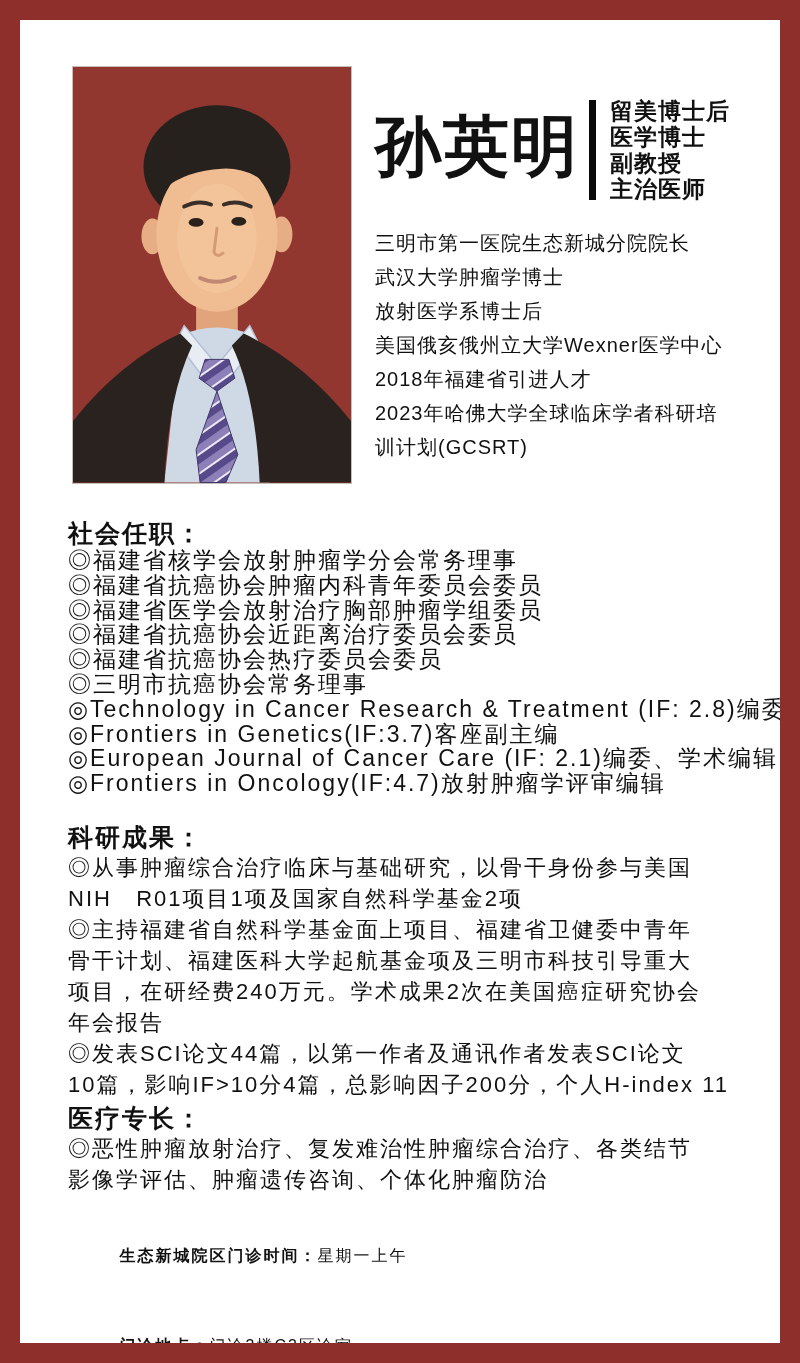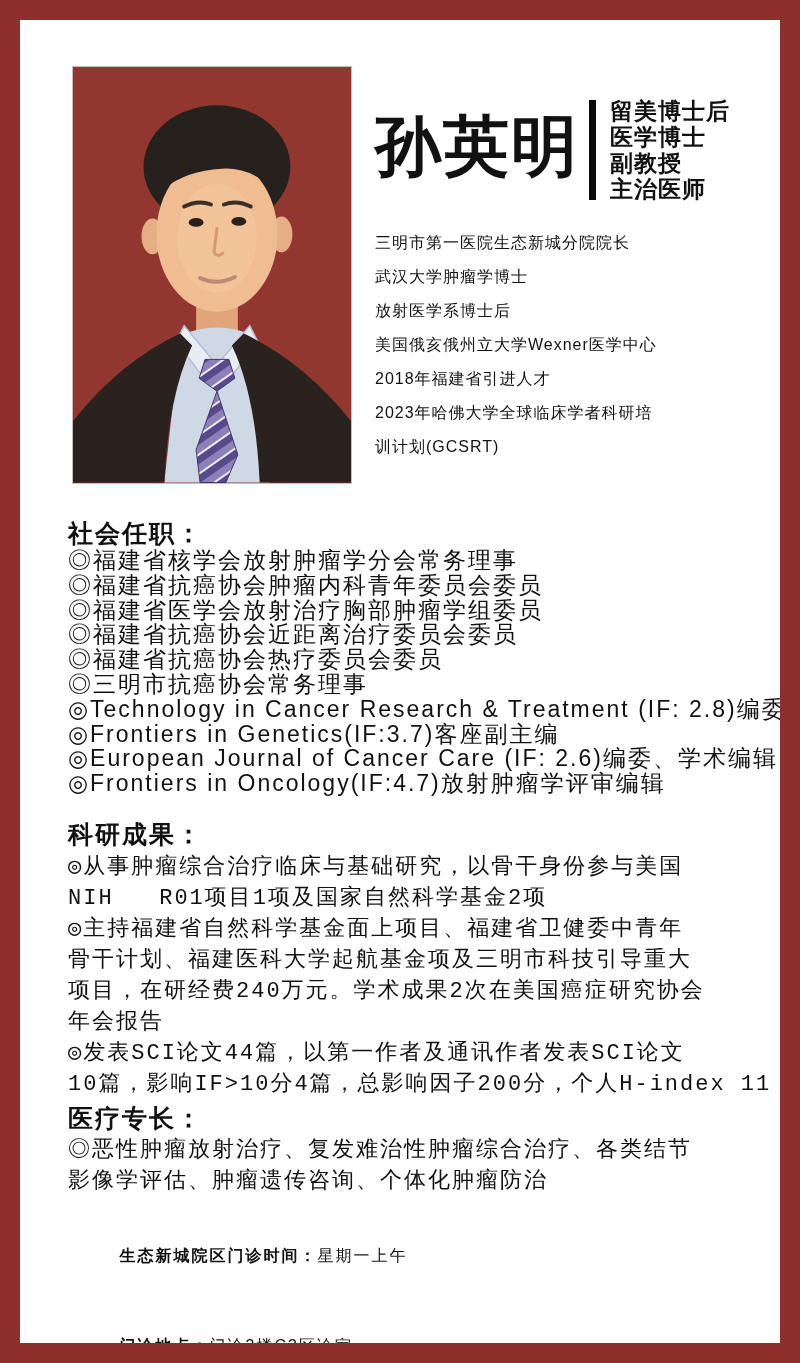--- a/index.html
+++ b/index.html
@@ -14,28 +14,28 @@
 
   
   .right-col{position:absolute;left:375px;top:96px;width:402px;}
   .name-row{display:flex;align-items:flex-start;}
   .name{font-family:"DejaVu Serif",serif;font-weight:700;font-size:66px;line-height:80px;
         margin-top:10px;letter-spacing:2px;white-space:pre;}
   .divider-bar{width:7px;height:100px;background:#0a0a0a;margin:4px 14px 0 10px;flex:0 0 auto;}
   .titles{padding-top:2px;}
   .title-line{font-size:23px;font-weight:700;line-height:26px;letter-spacing:1px;white-space:pre;}
   .bio{margin-top:24px;}
-  .bio-line{font-size:16px;line-height:34px;letter-spacing:1px;white-space:pre;}
+  .bio-line{font-size:20px;line-height:34px;letter-spacing:1px;white-space:pre;}
 
   
   .sections{position:absolute;left:68px;top:518px;width:700px;}
   .sections h2{font-size:25px;font-weight:700;line-height:30px;margin:0;letter-spacing:2px;white-space:pre;}
   .item-line{font-size:23px;line-height:24.8px;letter-spacing:2px;white-space:pre;}
   .para-line{font-size:22px;line-height:31px;letter-spacing:2px;white-space:pre;}
-  .sec-research{margin-top:26px;font-family:Liberation Mono, monospace;}
+  .sec-research{margin-top:26px;}
   .sec-specialty{margin-top:3px;}
   .footer{margin-top:16px;}
   .f-line{font-size:16px;line-height:30px;letter-spacing:2px;white-space:pre;}
   .f-line .b{font-weight:700;}
 </style>
 </head>
 <body>
 
 <div class="page">
 
@@ -116,21 +116,21 @@
       <div>
 
       <div class="item-line">◎福建省核学会放射肿瘤学分会常务理事</div>
           <div class="item-line">◎福建省抗癌协会肿瘤内科青年委员会委员</div>
           <div class="item-line">◎福建省医学会放射治疗胸部肿瘤学组委员</div>
           <div class="item-line">◎福建省抗癌协会近距离治疗委员会委员</div>
           <div class="item-line">◎福建省抗癌协会热疗委员会委员</div>
           <div class="item-line">◎三明市抗癌协会常务理事</div>
           <div class="item-line">◎Technology in Cancer Research &amp; Treatment (IF: 2.8)编委</div>
           <div class="item-line">◎Frontiers in Genetics(IF:3.7)客座副主编</div>
-          <div class="item-line">◎European Journal of Cancer Care (IF: 2.6)编委、学术编辑</div>
+          <div class="item-line">◎European Journal of Cancer Care (IF: 2.1)编委、学术编辑</div>
           <div class="item-line">◎Frontiers in Oncology(IF:4.7)放射肿瘤学评审编辑</div>
         </div>
     </section>
 
     <section class="sec-research">
       <h2>科研成果：</h2>
       <div>
 
       <div class="para-line">◎从事肿瘤综合治疗临床与基础研究，以骨干身份参与美国</div>
           <div class="para-line">NIH   R01项目1项及国家自然科学基金2项</div>

